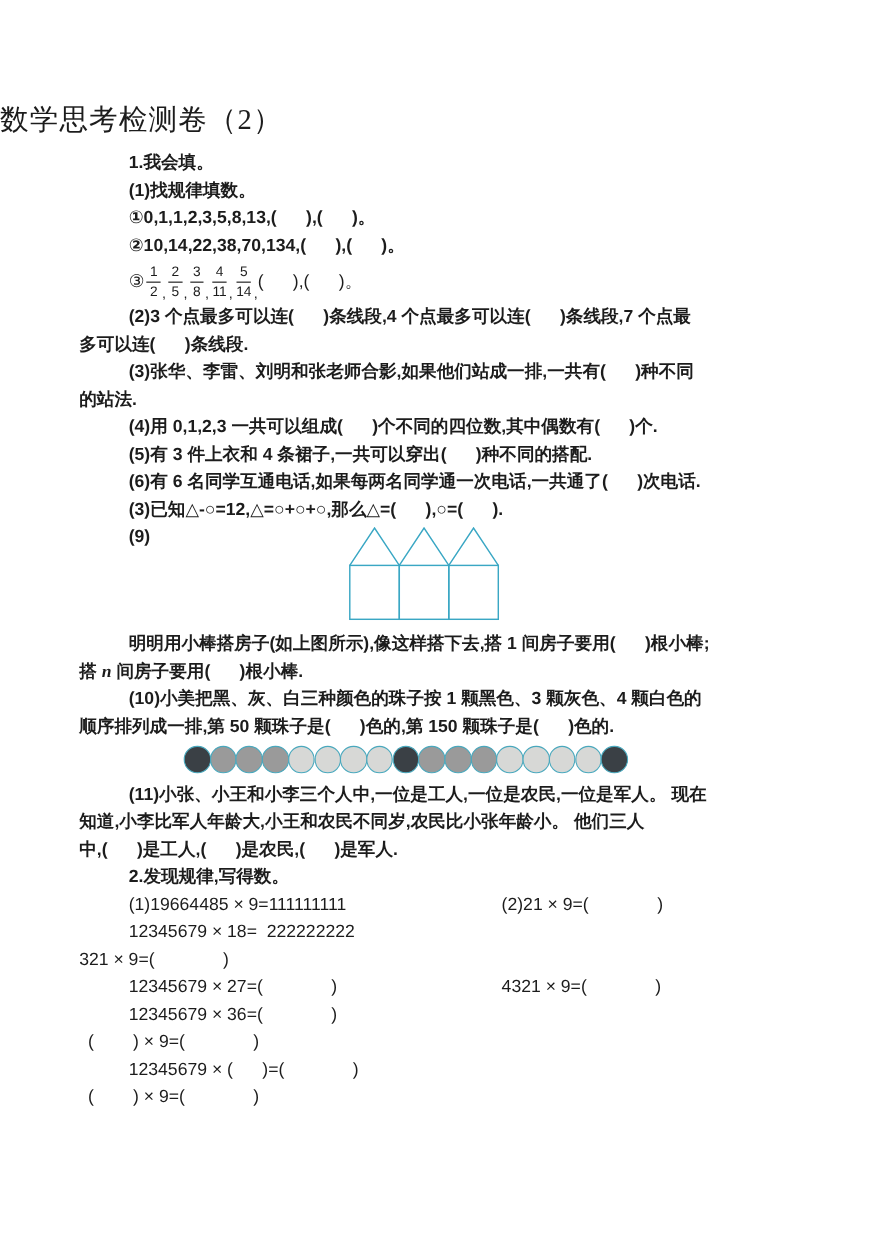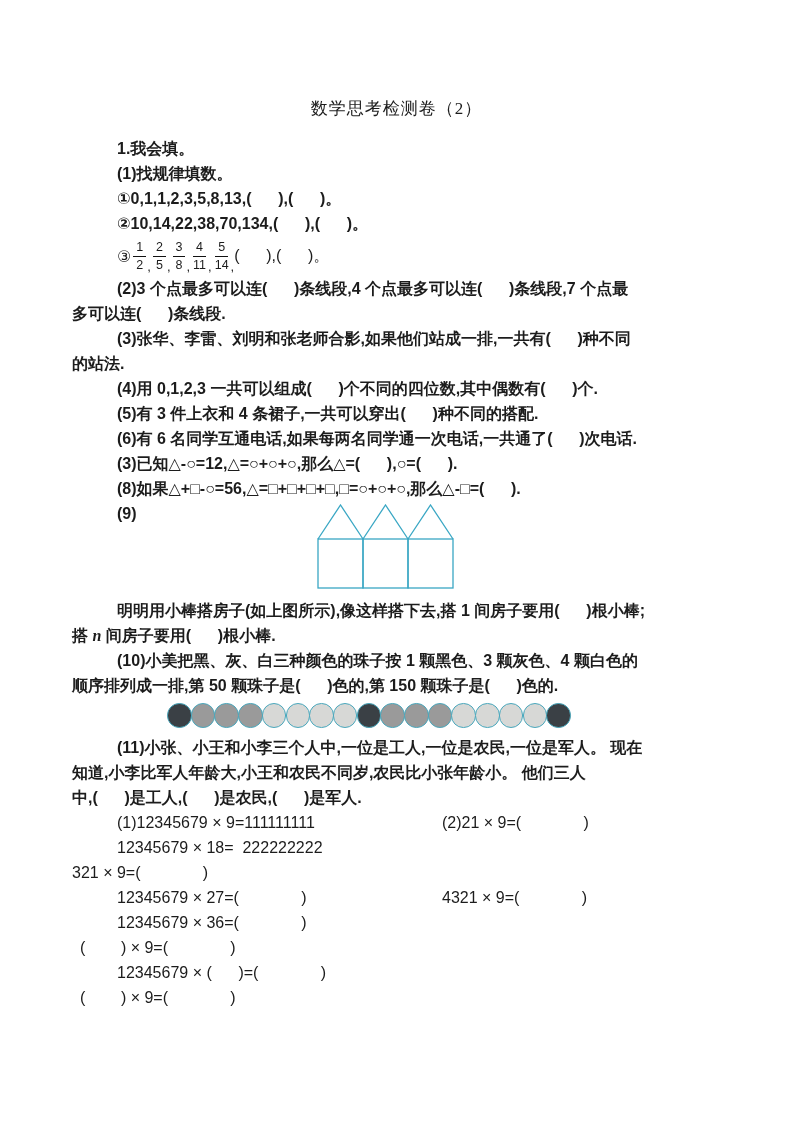--- a/index.html
+++ b/index.html
@@ -2,21 +2,21 @@
 <html style="--figure-line: #3aa7c4; --bead-outline: #49a8bd; --bead-black: #3a4045; --bead-gray: #9a9a9a; --bead-white: #d7d8d6; --text: #1c1c1c;"><head>
 <meta charset="utf-8">
 <style>
   html,body{margin:0;padding:0;}
   body{
     width:793px;height:1122px;background:#ffffff;position:relative;overflow:hidden;
     font-family:"Liberation Sans","DejaVu Sans",sans-serif;color:#1c1c1c;
   }
   .page{position:absolute;inset:0;}
   .title{
-    margin-top:96px;text-align:center;font-size:17px;line-height:26px;
+    margin-top:96px;font-size:26px;line-height:26px;
     font-family:"Liberation Serif","DejaVu Serif",serif;letter-spacing:1px;
   }
   .content{margin:14px 0 0 72px;width:640px;font-size:16px;}
   .ln{white-space:pre;line-height:25px;height:25px;font-weight:bold;}
   .ind{padding-left:45px;}
   .ind8{padding-left:8px;}
   .b{font-weight:bold;}
   .ital{font-style:italic;font-family:"Liberation Serif","DejaVu Serif",serif;}
   
   .fracline{height:40px;display:flex;align-items:center;padding-left:45px;white-space:pre;}
@@ -29,21 +29,21 @@
   .housewrap{margin:-22px 0 6px 245px;height:88px;}
   .figline{stroke:var(--figure-line,#3aa7c4);fill:none;stroke-width:1.3;}
   
   .beads{display:flex;margin:4px 0 6px 95px;height:27px;align-items:center;}
   .bead{width:22.5px;height:22.5px;border-radius:50%;border:1.7px solid var(--bead-outline,#49a8bd);margin-right:-0.8px;flex:none;}
   .bead-black{background:var(--bead-black,#3a4045);}
   .bead-gray{background:var(--bead-gray,#9a9a9a);}
   .bead-white{background:var(--bead-white,#d7d8d6);}
   
   .row{position:relative;white-space:pre;line-height:25px;height:25px;}
-  .row .colr{position:absolute;left:370px;top:0;white-space:pre;}
+  .row .colr{position:absolute;left:384px;top:0;white-space:pre;}
 </style>
 </head>
 <body>
 
 <div class="page">
 
   <div class="title">数学思考检测卷（2）</div>
 
   <div class="content">
 
@@ -63,21 +63,20 @@
     </div>
 
     <div class="ln ind">(2)3 个点最多可以连(      )条线段,4 个点最多可以连(      )条线段,7 个点最</div>
     <div class="ln">多可以连(      )条线段.</div>
     <div class="ln ind">(3)张华、李雷、刘明和张老师合影,如果他们站成一排,一共有(      )种不同</div>
     <div class="ln">的站法.</div>
     <div class="ln ind">(4)用 0,1,2,3 一共可以组成(      )个不同的四位数,其中偶数有(      )个.</div>
     <div class="ln ind">(5)有 3 件上衣和 4 条裙子,一共可以穿出(      )种不同的搭配.</div>
     <div class="ln ind">(6)有 6 名同学互通电话,如果每两名同学通一次电话,一共通了(      )次电话.</div>
     <div class="ln ind">(3)已知△-○=12,△=○+○+○,那么△=(      ),○=(      ).</div>
-    <div class="ln ind">(8)如果△+□-○=56,△=□+□+□+□,□=○+○+○,那么△-□=(      ).</div>
     <div class="ln ind">(9)</div>
 
     <div class="housewrap">
       <svg width="138" height="88" viewBox="0 0 138 88">
         <g>
           <rect class="figline" x="1" y="35" width="45" height="49"></rect>
           <rect class="figline" x="46" y="35" width="45" height="49"></rect>
           <rect class="figline" x="91" y="35" width="45" height="49"></rect>
         </g>
         <g>
@@ -110,22 +109,23 @@
         <span class="bead bead-white"></span>
         <span class="bead bead-white"></span>
         <span class="bead bead-white"></span>
         <span class="bead bead-black"></span>
       </div>
 
     <div class="ln ind">(11)小张、小王和小李三个人中,一位是工人,一位是农民,一位是军人。 现在</div>
     <div class="ln">知道,小李比军人年龄大,小王和农民不同岁,农民比小张年龄小。 他们三人</div>
     <div class="ln">中,(      )是工人,(      )是农民,(      )是军人.</div>
 
+    <div class="ln ind b">2.发现规律,写得数。</div>
 
-    <div class="row ind"><span>(1)12345679 × 9=111111111</span><span class="colr">(2)21 × 9=(              )</span></div>
+    <div class="row ind"><span>(1)19664485 × 9=111111111</span><span class="colr">(2)21 × 9=(              )</span></div>
     <div class="row ind"><span>12345679 × 18=  222222222</span></div>
     <div class="row"><span>321 × 9=(              )</span></div>
     <div class="row ind"><span>12345679 × 27=(              )</span><span class="colr">4321 × 9=(              )</span></div>
     <div class="row ind"><span>12345679 × 36=(              )</span></div>
     <div class="row ind8"><span>(        ) × 9=(              )</span></div>
     <div class="row ind"><span>12345679 × (      )=(              )</span></div>
     <div class="row ind8"><span>(        ) × 9=(              )</span></div>
 
   </div>
 </div>

